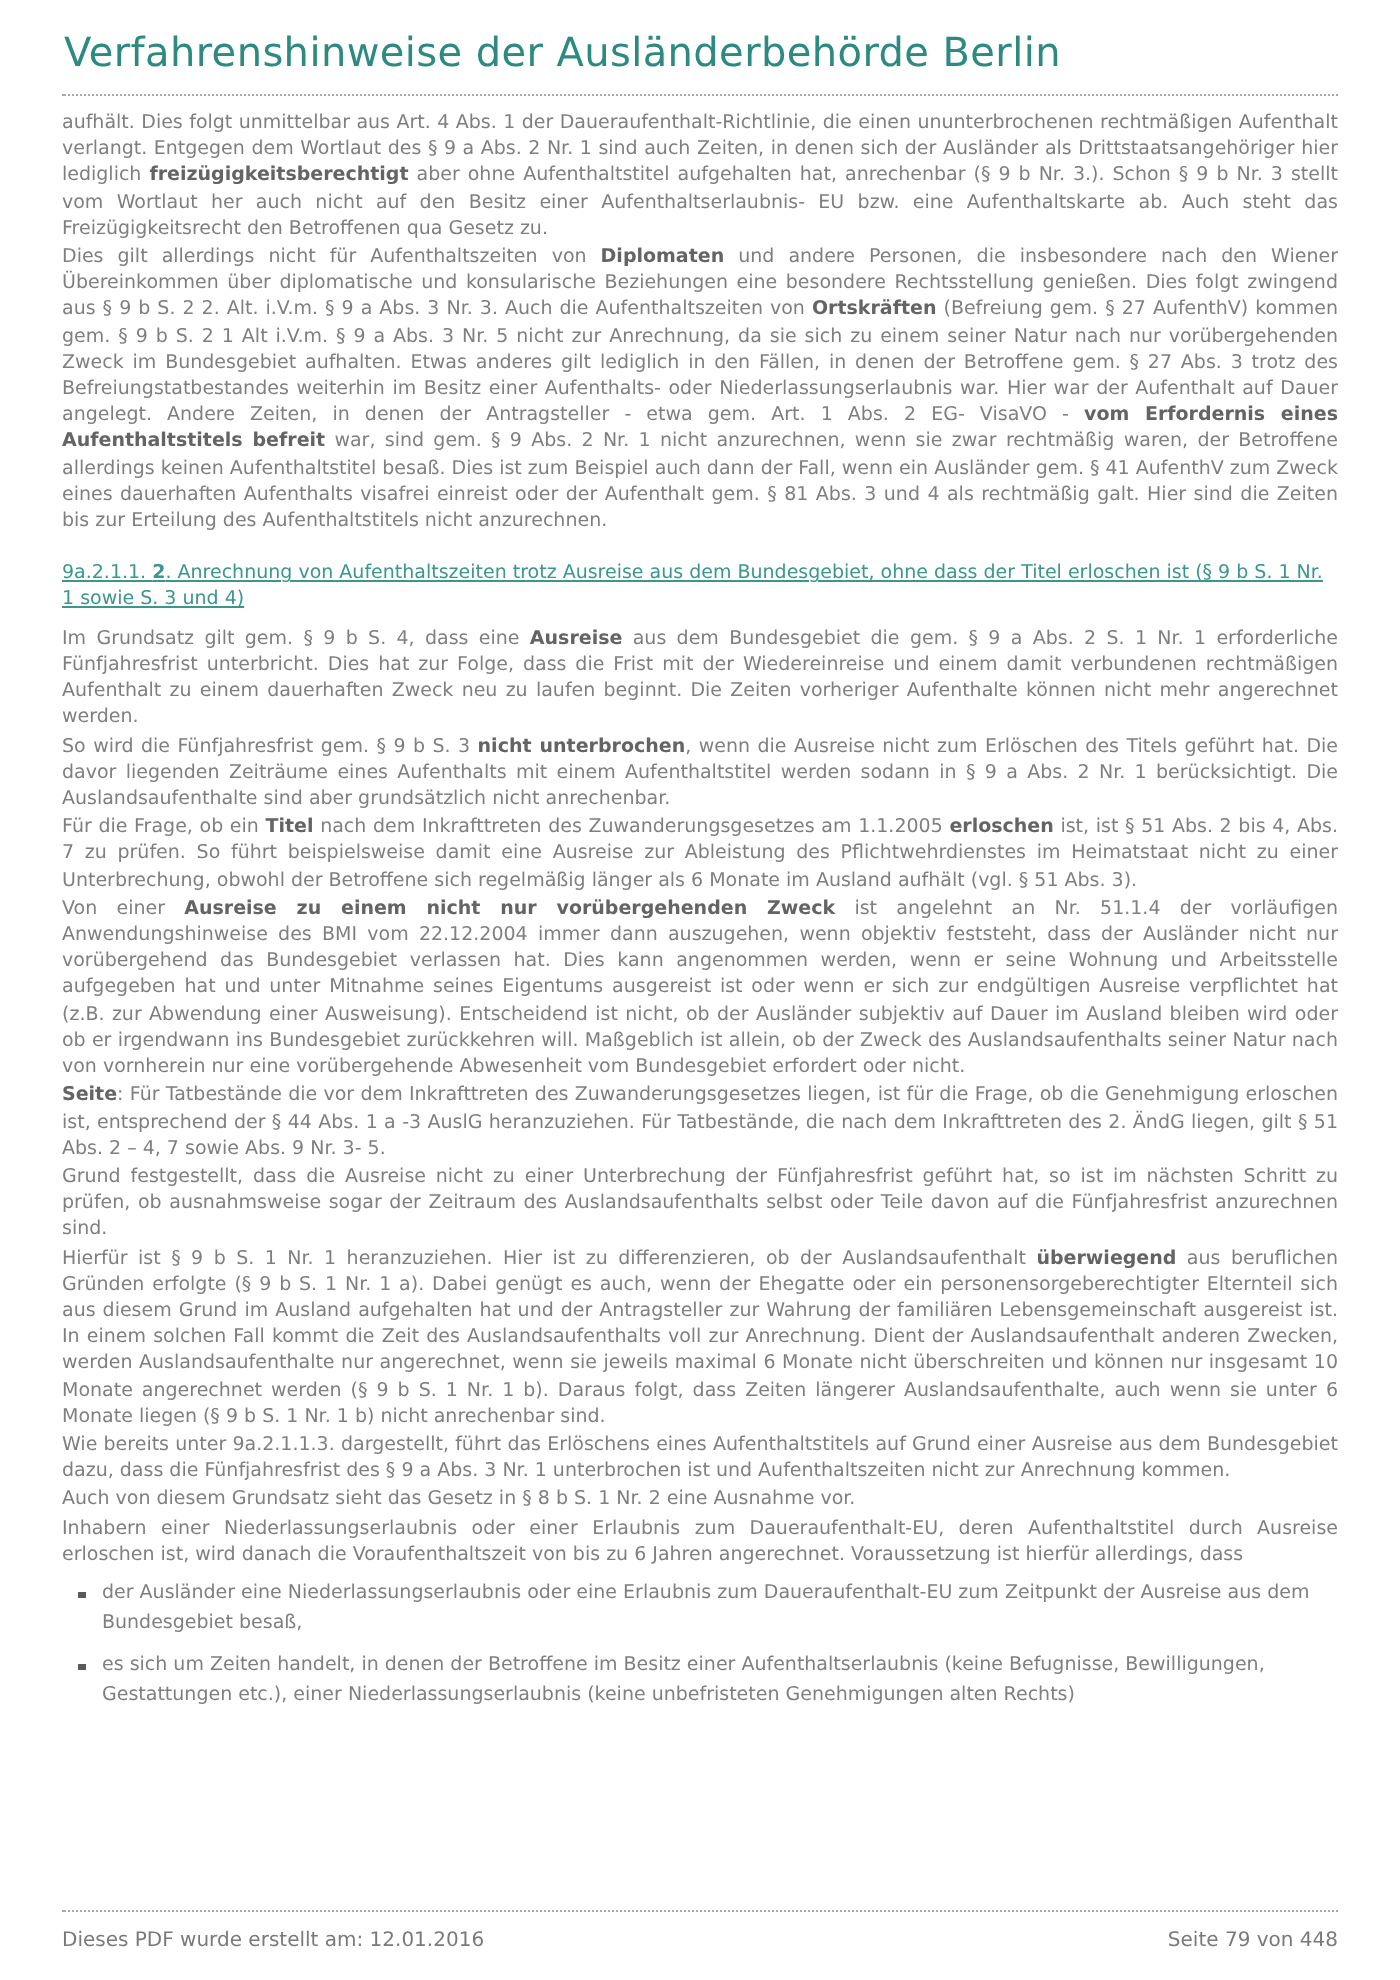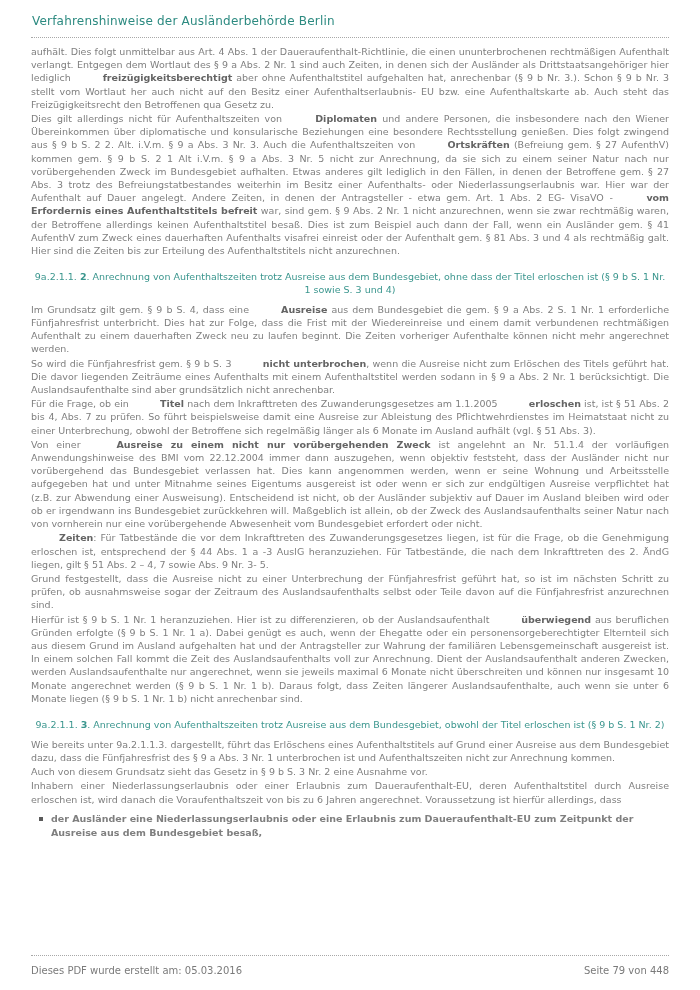--- a/index.html
+++ b/index.html
@@ -7,49 +7,49 @@
   body {
     background: #ffffff;
     font-family: "DejaVu Sans", "Liberation Sans", sans-serif;
     display: flex;
     flex-direction: column;
     padding: 10px 31px 14px 31px;
     overflow: hidden;
   }
   .page-title {
     color: var(--accent, #2c8a80);
-    font-size: 12px;
+    font-size: 20px;
     font-weight: 400;
     letter-spacing: 0.2px;
     padding: 4px 0 9px 1px;
     border-bottom: 1px dotted var(--rule, #a8a8a8);
     margin-bottom: 7px;
   }
   .content { flex: 1 1 auto; overflow: hidden; }
   .para {
     font-size: 9.5px;
     line-height: 13.2px;
     color: var(--body-text, #7f7f7f);
     text-align: justify;
     margin: 0 0 1px 0;
   }
-  .para .seg-b { font-weight: bold; color: var(--bold-text, #646464); margin-left: 28px; }
+  .para .seg-b { font-weight: bold; color: var(--bold-text, #646464); }
   .section-heading {
     font-size: 9.5px;
     line-height: 12.8px;
     font-weight: 400;
     color: var(--heading, #3b968e);
     margin: 14px 0 6px 0;
-    text-align: center;
+    text-align: left;
+    text-decoration: underline;
   }
   .section-heading .seg-b { font-weight: bold; }
   .bullet-list {
     list-style: none;
     margin: 6px 0 2px 7px;
-    font-weight: bold;
   }
   .bullet-list li {
     position: relative;
     font-size: 9.5px;
     line-height: 14.6px;
     color: var(--body-text, #7f7f7f);
     padding-left: 13px;
     margin-bottom: 7px;
     text-align: left;
   }
@@ -79,28 +79,28 @@
 <h1 class="page-title">Verfahrenshinweise der Ausländerbehörde Berlin</h1>
 
 <div class="content">
     <p class="para"><span class="seg">aufhält. Dies folgt unmittelbar aus Art. 4 Abs. 1 der Daueraufenthalt-Richtlinie, die einen ununterbrochenen rechtmäßigen Aufenthalt verlangt. Entgegen dem Wortlaut des § 9 a Abs. 2 Nr. 1 sind auch Zeiten, in denen sich der Ausländer als Drittstaatsangehöriger hier lediglich </span><span class="seg seg-b">freizügigkeitsberechtigt</span><span class="seg"> aber ohne Aufenthaltstitel aufgehalten hat, anrechenbar (§ 9 b Nr. 3.). Schon § 9 b Nr. 3 stellt vom Wortlaut her auch nicht auf den Besitz einer Aufenthaltserlaubnis- EU bzw. eine Aufenthaltskarte ab. Auch steht das Freizügigkeitsrecht den Betroffenen qua Gesetz zu.</span></p>
     <p class="para"><span class="seg">Dies gilt allerdings nicht für Aufenthaltszeiten von </span><span class="seg seg-b">Diplomaten</span><span class="seg"> und andere Personen, die insbesondere nach den Wiener Übereinkommen über diplomatische und konsularische Beziehungen eine besondere Rechtsstellung genießen. Dies folgt zwingend aus § 9 b S. 2 2. Alt. i.V.m. § 9 a Abs. 3 Nr. 3. Auch die Aufenthaltszeiten von </span><span class="seg seg-b">Ortskräften</span><span class="seg"> (Befreiung gem. § 27 AufenthV) kommen gem. § 9 b S. 2 1 Alt i.V.m. § 9 a Abs. 3 Nr. 5 nicht zur Anrechnung, da sie sich zu einem seiner Natur nach nur vorübergehenden Zweck im Bundesgebiet aufhalten. Etwas anderes gilt lediglich in den Fällen, in denen der Betroffene gem. § 27 Abs. 3 trotz des Befreiungstatbestandes weiterhin im Besitz einer Aufenthalts- oder Niederlassungserlaubnis war. Hier war der Aufenthalt auf Dauer angelegt. Andere Zeiten, in denen der Antragsteller - etwa gem. Art. 1 Abs. 2 EG- VisaVO - </span><span class="seg seg-b">vom Erfordernis eines Aufenthaltstitels befreit</span><span class="seg"> war, sind gem. § 9 Abs. 2 Nr. 1 nicht anzurechnen, wenn sie zwar rechtmäßig waren, der Betroffene allerdings keinen Aufenthaltstitel besaß. Dies ist zum Beispiel auch dann der Fall, wenn ein Ausländer gem. § 41 AufenthV zum Zweck eines dauerhaften Aufenthalts visafrei einreist oder der Aufenthalt gem. § 81 Abs. 3 und 4 als rechtmäßig galt. Hier sind die Zeiten bis zur Erteilung des Aufenthaltstitels nicht anzurechnen.</span></p>
     <h2 class="section-heading"><span class="seg">9a.2.1.1. </span><span class="seg seg-b">2</span><span class="seg">. Anrechnung von Aufenthaltszeiten trotz Ausreise aus dem Bundesgebiet, ohne dass der Titel erloschen ist  (§ 9 b S. 1 Nr. 1 sowie S. 3 und 4)</span></h2>
     <p class="para"><span class="seg">Im Grundsatz gilt gem. § 9 b S. 4, dass eine </span><span class="seg seg-b">Ausreise</span><span class="seg"> aus dem Bundesgebiet die gem. § 9 a Abs. 2 S. 1 Nr. 1 erforderliche Fünfjahresfrist unterbricht. Dies hat zur Folge, dass die Frist mit der Wiedereinreise und einem damit verbundenen rechtmäßigen Aufenthalt zu einem dauerhaften Zweck neu zu laufen beginnt. Die Zeiten vorheriger Aufenthalte können nicht mehr angerechnet werden.</span></p>
     <p class="para"><span class="seg">So wird die Fünfjahresfrist gem. § 9 b S. 3 </span><span class="seg seg-b">nicht unterbrochen</span><span class="seg">, wenn die Ausreise nicht zum Erlöschen des Titels geführt hat. Die davor liegenden Zeiträume eines Aufenthalts mit einem Aufenthaltstitel werden sodann in § 9 a Abs. 2 Nr. 1 berücksichtigt. Die Auslandsaufenthalte sind aber grundsätzlich nicht anrechenbar.</span></p>
     <p class="para"><span class="seg">Für die Frage, ob ein </span><span class="seg seg-b">Titel</span><span class="seg"> nach dem Inkrafttreten des Zuwanderungsgesetzes am 1.1.2005 </span><span class="seg seg-b">erloschen</span><span class="seg"> ist, ist § 51 Abs. 2 bis 4, Abs. 7 zu prüfen. So führt beispielsweise damit eine Ausreise zur Ableistung des Pflichtwehrdienstes im Heimatstaat nicht zu einer Unterbrechung, obwohl der Betroffene sich regelmäßig länger als 6 Monate im Ausland aufhält (vgl. § 51 Abs. 3).</span></p>
     <p class="para"><span class="seg">Von einer </span><span class="seg seg-b">Ausreise zu einem nicht nur vorübergehenden Zweck</span><span class="seg"> ist angelehnt an Nr. 51.1.4 der vorläufigen Anwendungshinweise des BMI vom 22.12.2004 immer dann auszugehen, wenn objektiv feststeht, dass der Ausländer nicht nur vorübergehend das Bundesgebiet verlassen hat. Dies kann angenommen werden, wenn er seine Wohnung und Arbeitsstelle aufgegeben hat und unter Mitnahme seines Eigentums ausgereist ist oder wenn er sich zur endgültigen Ausreise verpflichtet hat (z.B. zur Abwendung einer Ausweisung). Entscheidend ist nicht, ob der Ausländer subjektiv auf Dauer im Ausland bleiben wird oder ob er irgendwann ins Bundesgebiet zurückkehren will. Maßgeblich ist allein, ob der Zweck des Auslandsaufenthalts seiner Natur nach von vornherein nur eine vorübergehende Abwesenheit vom Bundesgebiet erfordert oder nicht.</span></p>
-    <p class="para"><span class="seg seg-b">Zeiten</span><span class="seg">: Für Tatbestände die vor dem Inkrafttreten des Zuwanderungsgesetzes liegen, ist für die Frage, ob die Genehmigung erloschen ist, entsprechend der § 44 Abs. 1 a -3 AuslG heranzuziehen. Für Tatbestände, die nach dem Inkrafttreten des 2. ÄndG liegen, gilt § 51 Abs. 2 – 4, 7 sowie Abs. 9 Nr. 3- 5.</span></p>
+    <p class="para"><span class="seg seg-b">Seite</span><span class="seg">: Für Tatbestände die vor dem Inkrafttreten des Zuwanderungsgesetzes liegen, ist für die Frage, ob die Genehmigung erloschen ist, entsprechend der § 44 Abs. 1 a -3 AuslG heranzuziehen. Für Tatbestände, die nach dem Inkrafttreten des 2. ÄndG liegen, gilt § 51 Abs. 2 – 4, 7 sowie Abs. 9 Nr. 3- 5.</span></p>
     <p class="para"><span class="seg">Grund festgestellt, dass die Ausreise nicht zu einer Unterbrechung der Fünfjahresfrist geführt hat, so ist im nächsten Schritt zu prüfen, ob ausnahmsweise sogar der Zeitraum des Auslandsaufenthalts selbst oder Teile davon auf die Fünfjahresfrist anzurechnen sind.</span></p>
     <p class="para"><span class="seg">Hierfür ist § 9 b S. 1 Nr. 1 heranzuziehen. Hier ist zu differenzieren, ob der Auslandsaufenthalt </span><span class="seg seg-b">überwiegend</span><span class="seg"> aus beruflichen Gründen erfolgte (§ 9 b S. 1 Nr. 1 a). Dabei genügt es auch, wenn der Ehegatte oder ein personensorgeberechtigter Elternteil sich aus diesem Grund im Ausland aufgehalten hat und der Antragsteller zur Wahrung der familiären Lebensgemeinschaft ausgereist ist. In einem solchen Fall kommt die Zeit des Auslandsaufenthalts voll zur Anrechnung. Dient der Auslandsaufenthalt anderen Zwecken, werden Auslandsaufenthalte nur angerechnet, wenn sie jeweils maximal 6 Monate nicht überschreiten und können nur insgesamt 10 Monate angerechnet werden (§ 9 b S. 1 Nr. 1 b). Daraus folgt, dass Zeiten längerer Auslandsaufenthalte, auch wenn sie unter 6 Monate liegen (§ 9 b S. 1 Nr. 1 b) nicht anrechenbar sind.</span></p>
-    <h2 class="section-heading"><span class="seg">9a.2.1.1. </span><span class="seg seg-b">3</span><span class="seg">. Anrechnung von Aufenthaltszeiten trotz Ausreise aus dem Bundesgebiet, obwohl der Titel erloschen ist  (§ 9 b S. 1 Nr. 2)</span></h2>
     <p class="para"><span class="seg">Wie bereits unter 9a.2.1.1.3. dargestellt, führt das Erlöschens eines Aufenthaltstitels auf Grund einer Ausreise aus dem Bundesgebiet dazu, dass die Fünfjahresfrist des § 9 a Abs. 3 Nr. 1 unterbrochen ist und Aufenthaltszeiten nicht zur Anrechnung kommen.</span></p>
-    <p class="para"><span class="seg">Auch von diesem Grundsatz sieht das Gesetz in § 9 b S. 3 Nr. 2 eine Ausnahme vor.</span></p>
+    <p class="para"><span class="seg">Auch von diesem Grundsatz sieht das Gesetz in § 8 b S. 1 Nr. 2 eine Ausnahme vor.</span></p>
     <p class="para"><span class="seg">Inhabern einer Niederlassungserlaubnis oder einer Erlaubnis zum Daueraufenthalt-EU, deren Aufenthaltstitel durch Ausreise erloschen ist, wird danach die Voraufenthaltszeit von bis zu 6 Jahren angerechnet. Voraussetzung ist hierfür allerdings, dass</span></p>
     <ul class="bullet-list">
       <li><span class="seg">der Ausländer eine Niederlassungserlaubnis oder eine Erlaubnis zum Daueraufenthalt-EU zum Zeitpunkt der Ausreise aus dem Bundesgebiet besaß,</span></li>
+      <li><span class="seg">es sich um Zeiten handelt, in denen der Betroffene im Besitz einer Aufenthaltserlaubnis (keine Befugnisse, Bewilligungen, Gestattungen etc.), einer Niederlassungserlaubnis (keine unbefristeten Genehmigungen alten Rechts)</span></li>
     </ul>
   </div>
 
 <div class="footer">
-  <span>Dieses PDF wurde erstellt am: 05.03.2016</span>
+  <span>Dieses PDF wurde erstellt am: 12.01.2016</span>
   <span>Seite 79 von 448</span>
 </div>
 
 </body></html>

